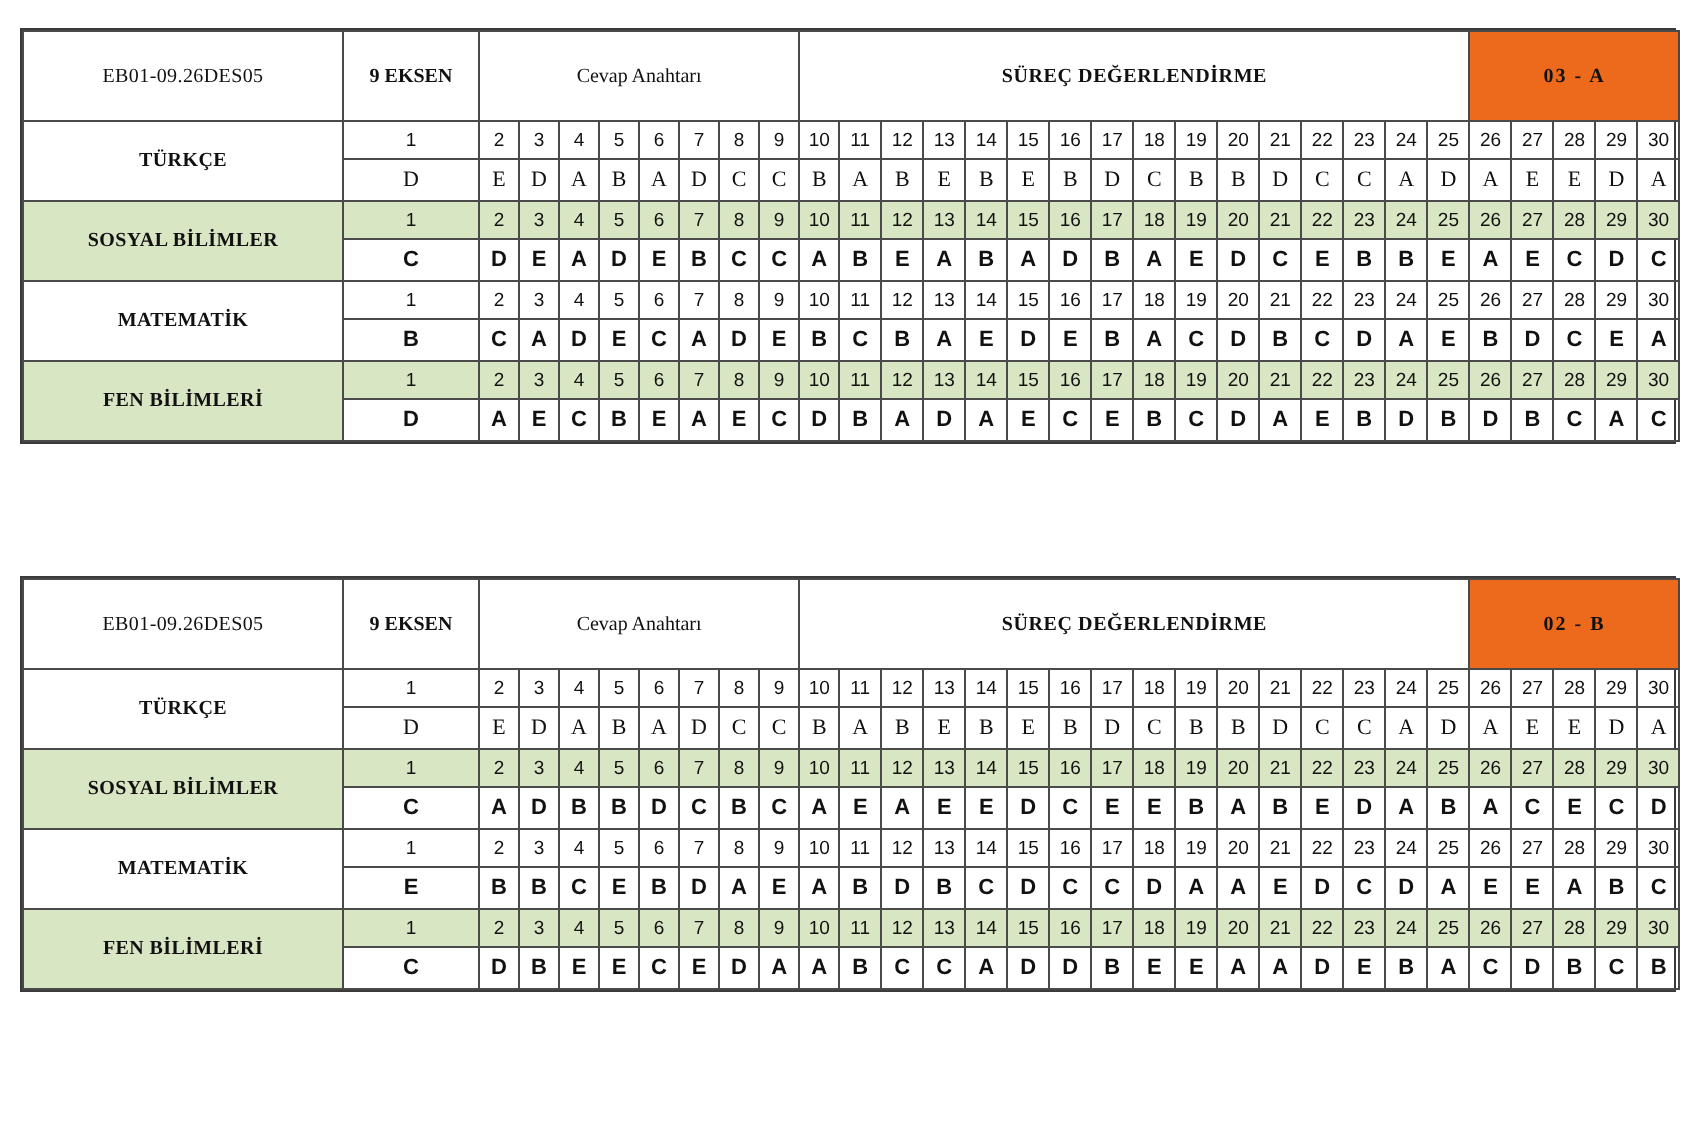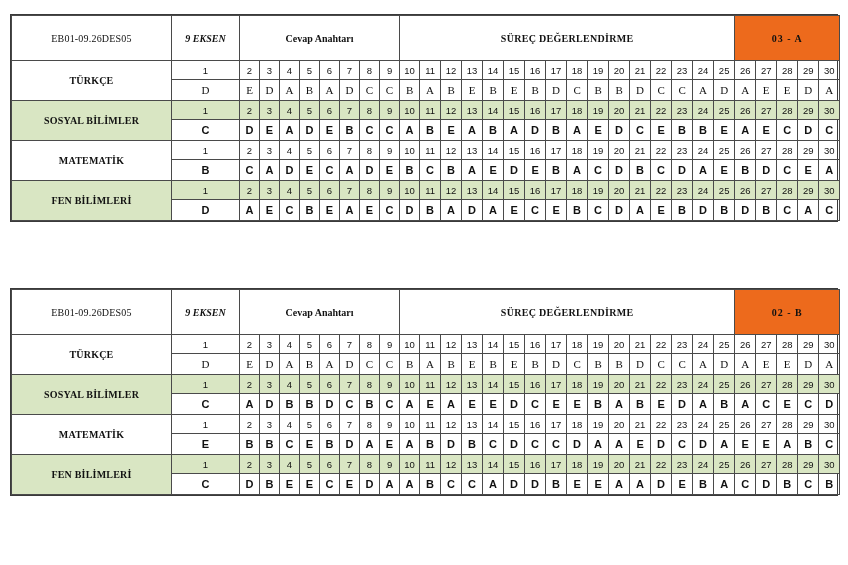--- a/index.html
+++ b/index.html
@@ -46,24 +46,23 @@
   .hdr-code {
     font-size: 11px;
     font-family: "Liberation Serif", serif;
     letter-spacing: 0.2px;
     height: 44px;
   }
   .hdr-eksen {
     font-weight: bold;
     font-size: 12px;
     font-family: "Liberation Serif", serif;
-    font-style: italic;
   }
   .hdr-cevap {
-    font-weight: bold;
+    font-weight: normal;
     font-size: 12px;
     font-family: "Liberation Serif", serif;
   }
   .hdr-surec {
     font-weight: bold;
     font-size: 14px;
     letter-spacing: 0.3px;
     font-family: "Liberation Serif", serif;
   }
   .hdr-badge {

